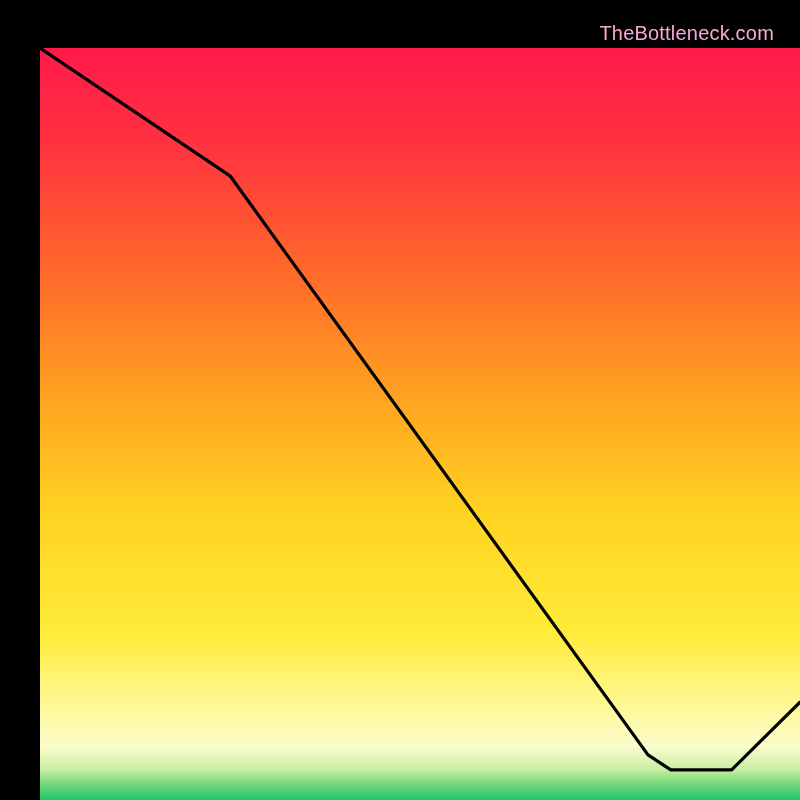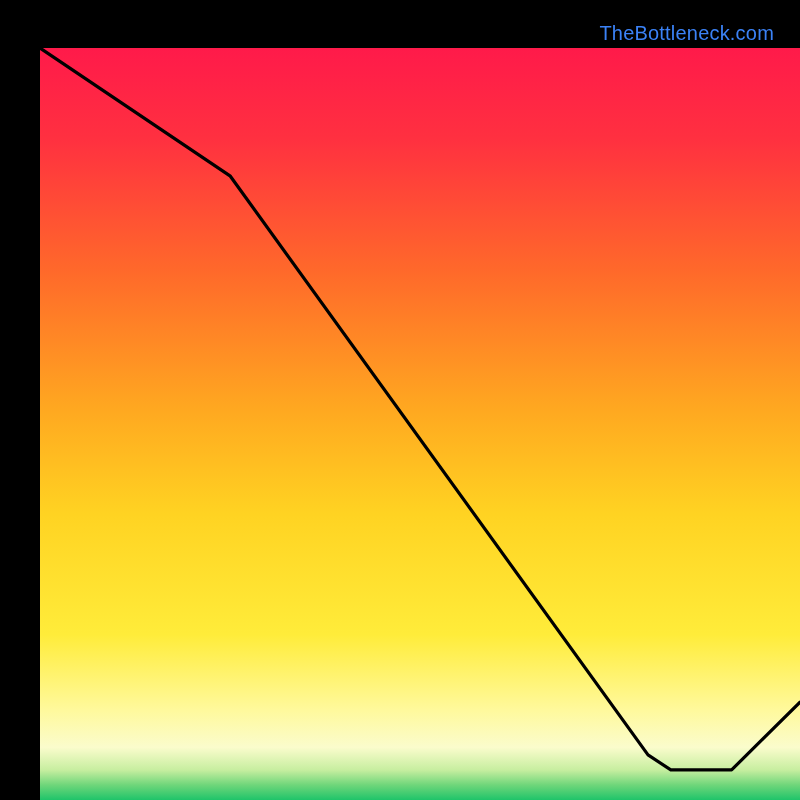--- a/index.html
+++ b/index.html
@@ -16,21 +16,21 @@
     left: 20px;
     top: 20px;
     width: 760px;
     height: 760px;
     background: #000;
   }
   .watermark {
     position: absolute;
     top: 2px;
     right: 6px;
-    color: #3b82f6;
+    color: #f9a8d4;
     font-size: 20px;
     font-weight: 500;
     letter-spacing: 0.2px;
     user-select: none;
   }
   .plot {
     position: absolute;
     left: 20px;
     top: 28px;
     width: 760px;

